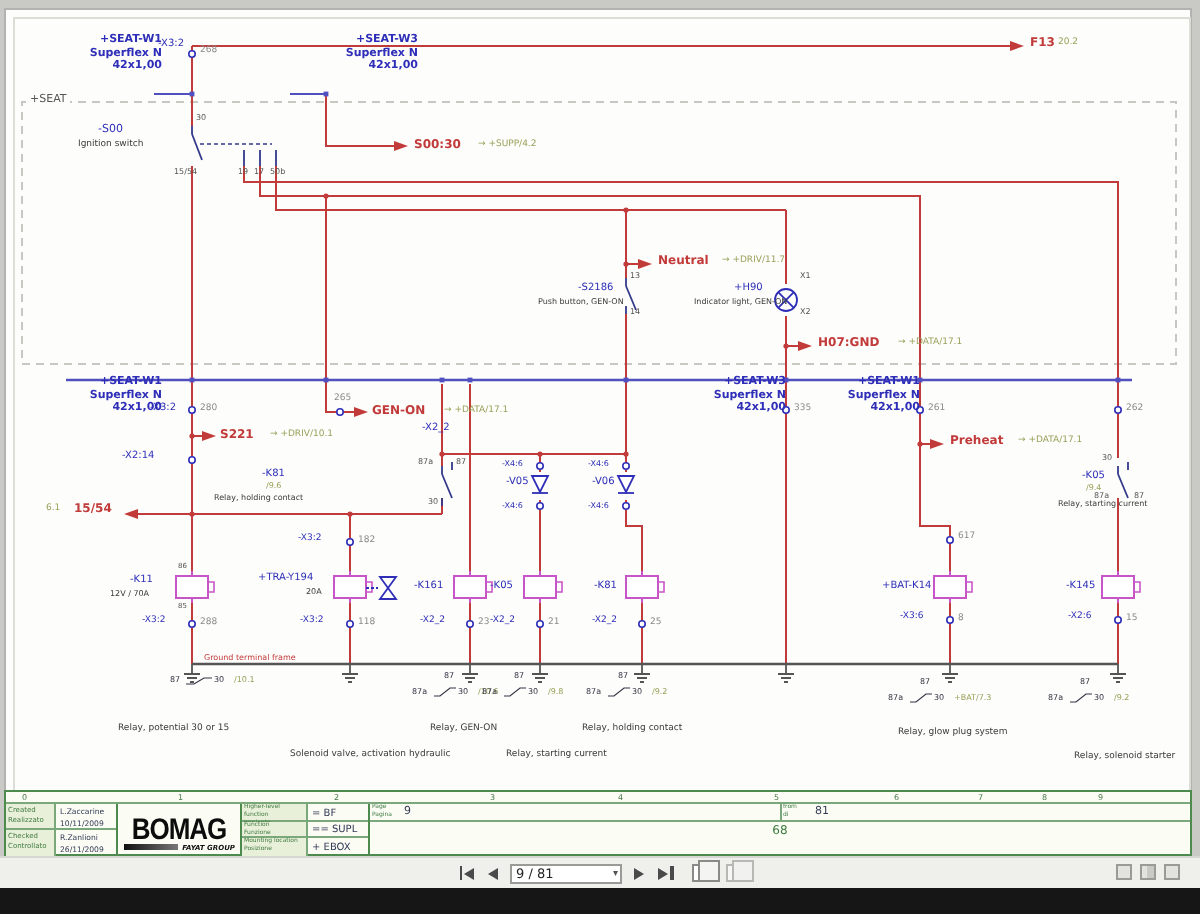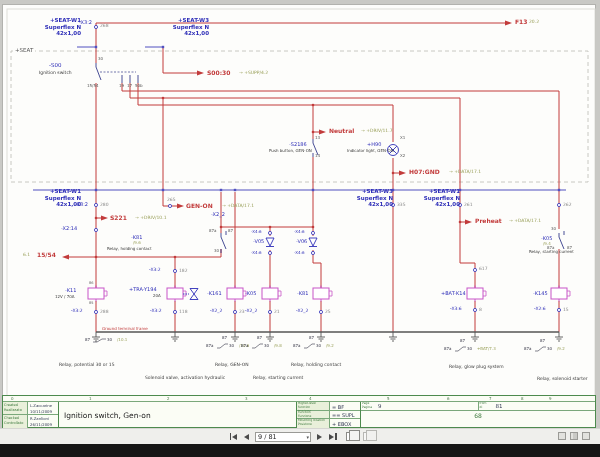--- a/index.html
+++ b/index.html
@@ -434,22 +434,26 @@
         <div class="tb-lbls">
           <div>Checked</div>
           <div>Controllato</div>
         </div>
         <div class="tb-vals">
           <div>R.Zanlioni</div>
           <div>26/11/2009</div>
         </div>
       </div>
     </div>
-    <div class="tbc tbtitle" style="width:238px">
-      <span>Ignition switch, Gen-on</span>
+    <div class="tbc logo" style="width:62px">
+      <div class="logo-text">BOMAG</div>
+      <div class="logo-bar">
+          <i></i>
+        <span class="logo-sub">FAYAT GROUP</span>
+      </div>
     </div>
     <div class="tbc" style="width:64px">
       <div class="fnrow">
         <div class="fnl">
           <div>Higher-level function</div>
           <div>Impianto</div>
         </div>
         <div class="fnv">= BF</div>
       </div>
       <div class="fnrow">

